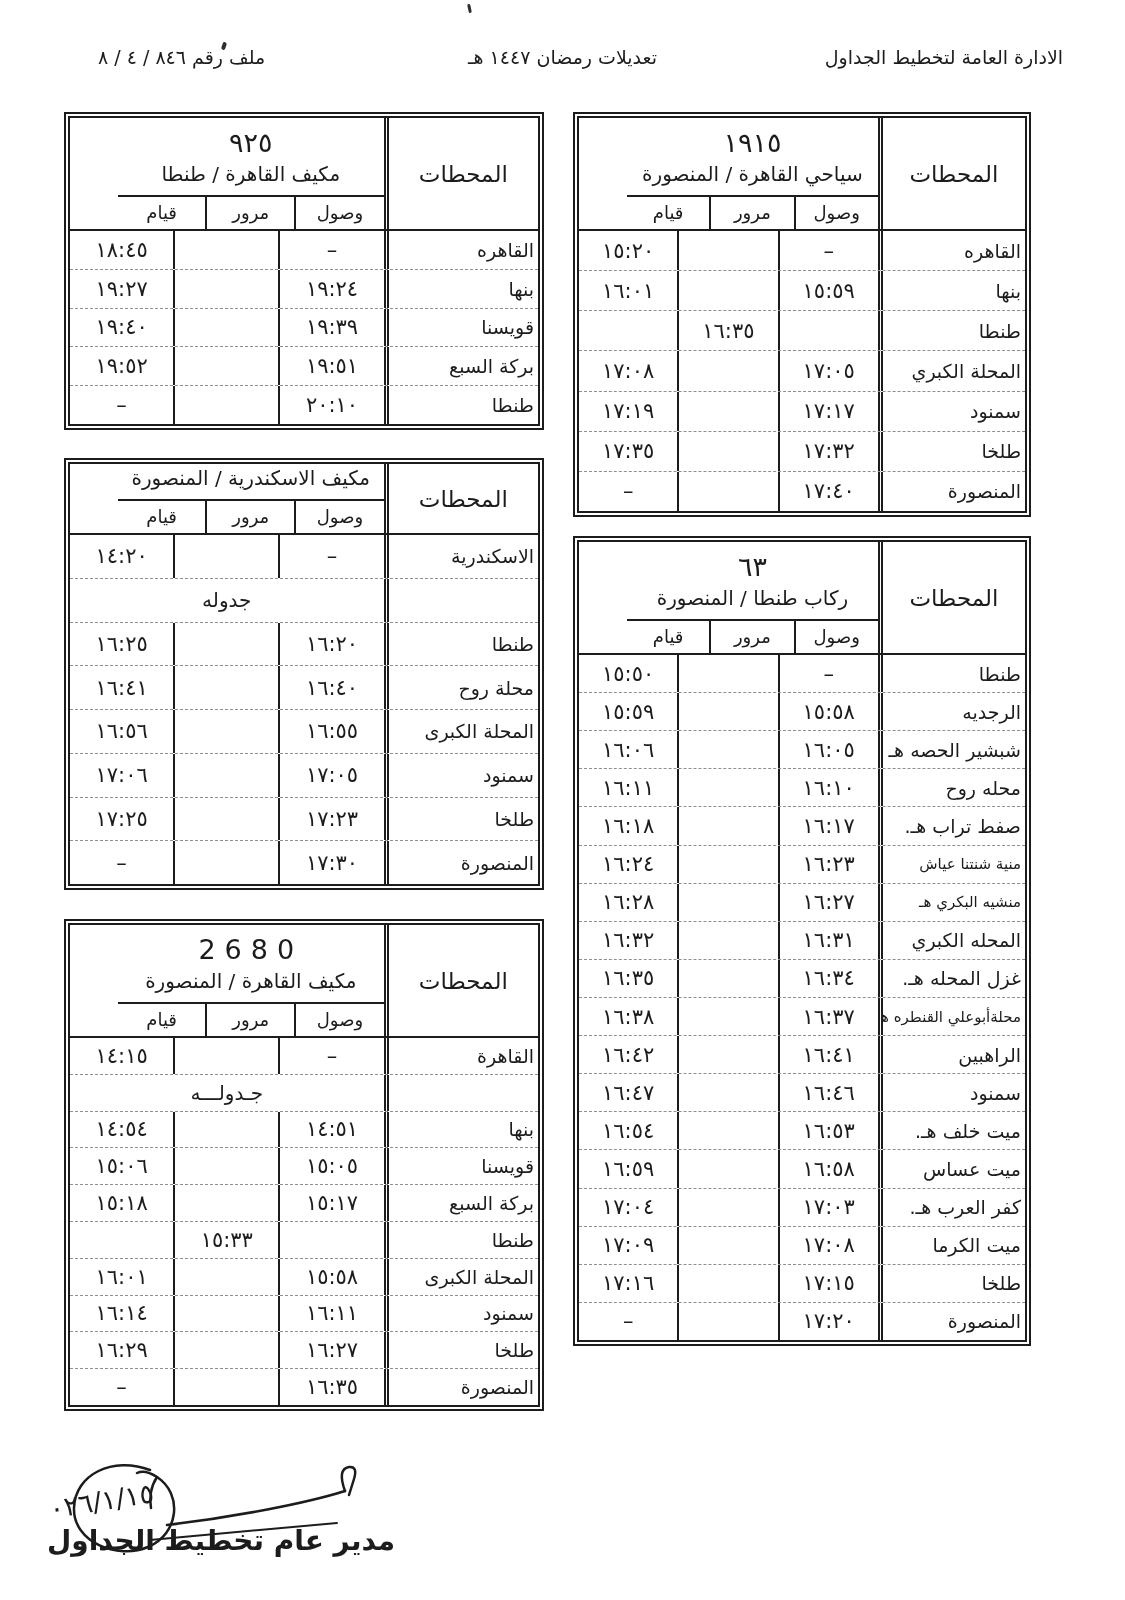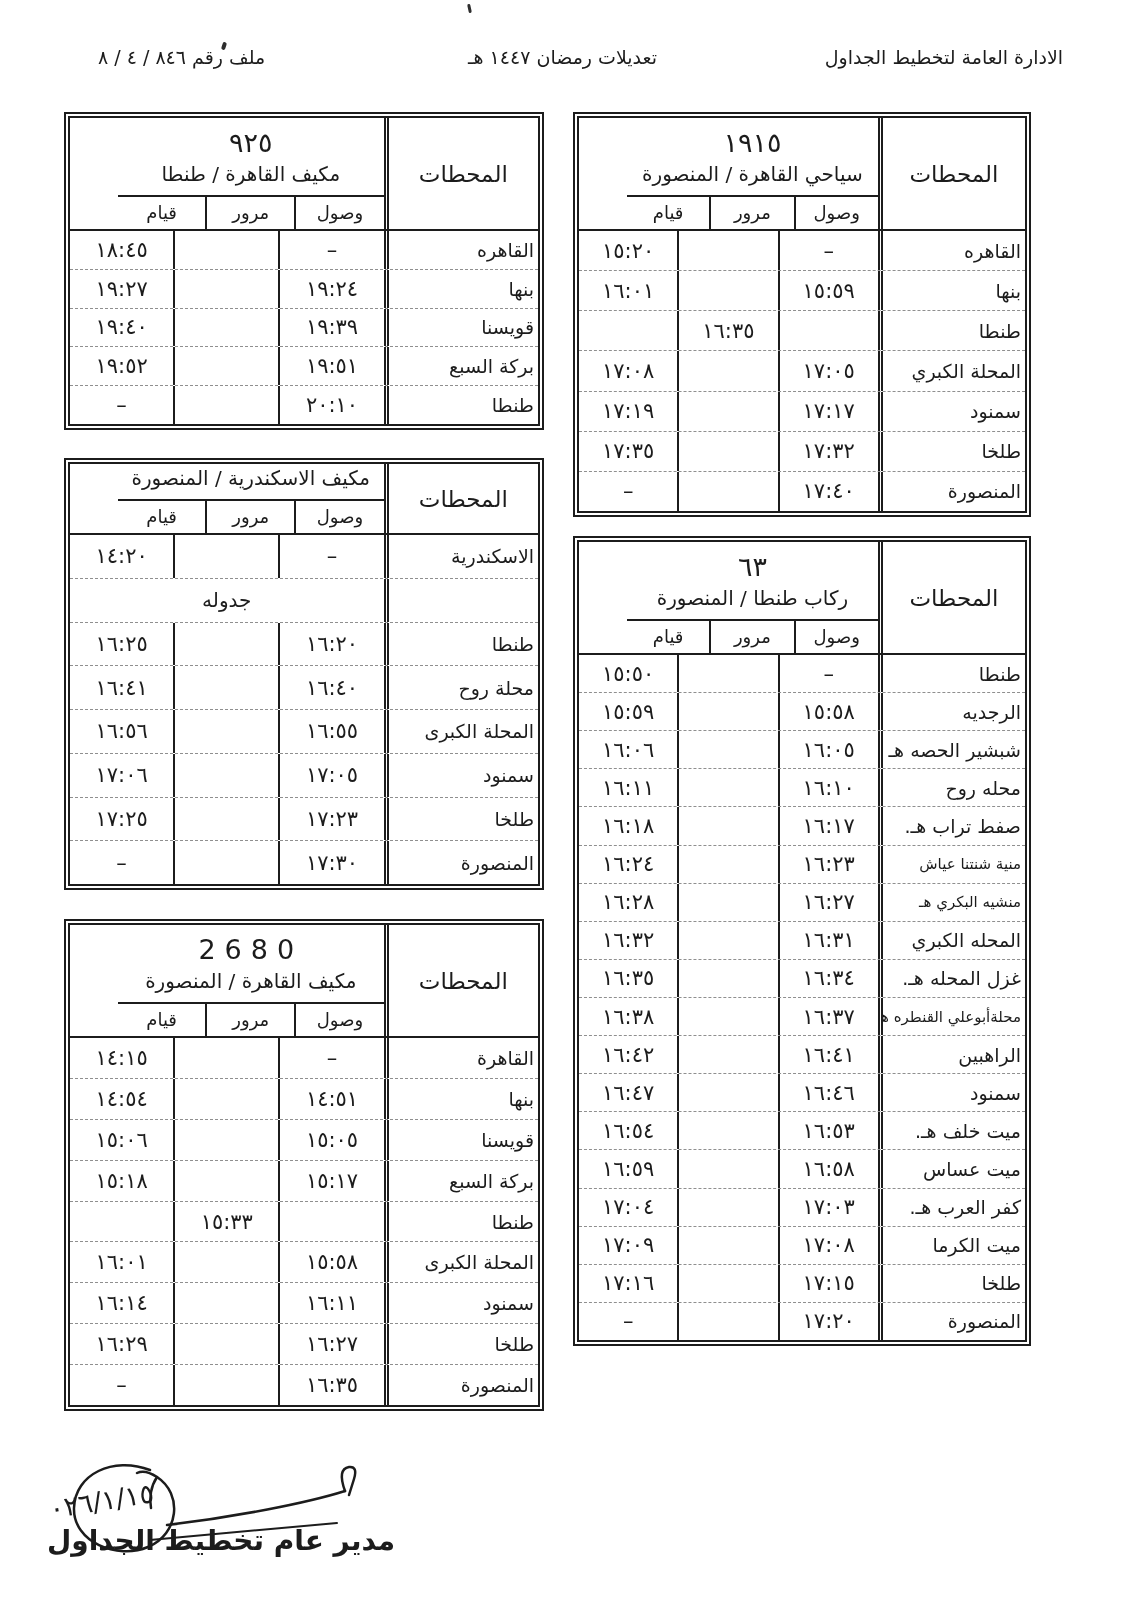--- a/index.html
+++ b/index.html
@@ -379,20 +379,24 @@
         </div>
       </div>
       <div class="tt-body">
         <div class="row">
           <div class="st-cell">القاهرة</div>
           <div class="tcell arr">–</div>
           <div class="tcell pas"></div>
           <div class="tcell dep">١٤:١٥</div>
         </div>
         <div class="row">
+          <div class="st-cell"></div>
+          <div class="note-cell">جـدولـــه</div>
+        </div>
+        <div class="row">
           <div class="st-cell">بنها</div>
           <div class="tcell arr">١٤:٥١</div>
           <div class="tcell pas"></div>
           <div class="tcell dep">١٤:٥٤</div>
         </div>
         <div class="row">
           <div class="st-cell">قويسنا</div>
           <div class="tcell arr">١٥:٠٥</div>
           <div class="tcell pas"></div>
           <div class="tcell dep">١٥:٠٦</div>

